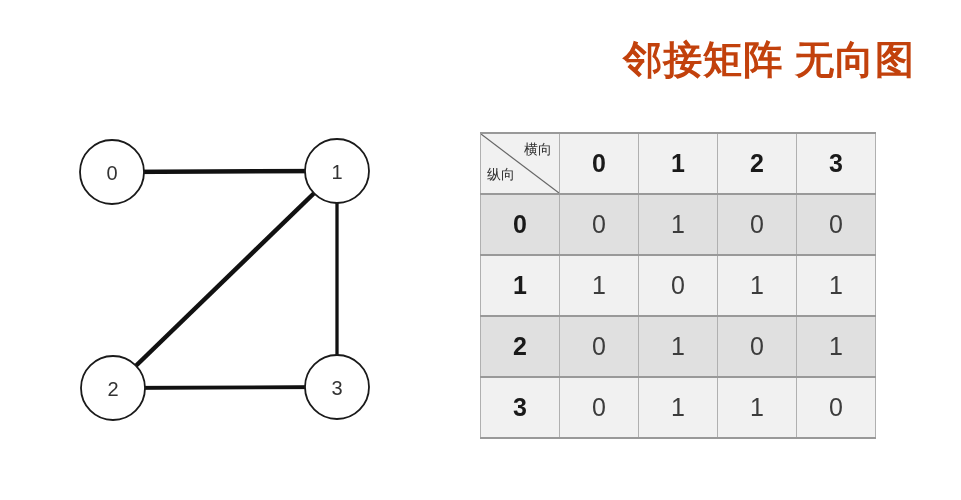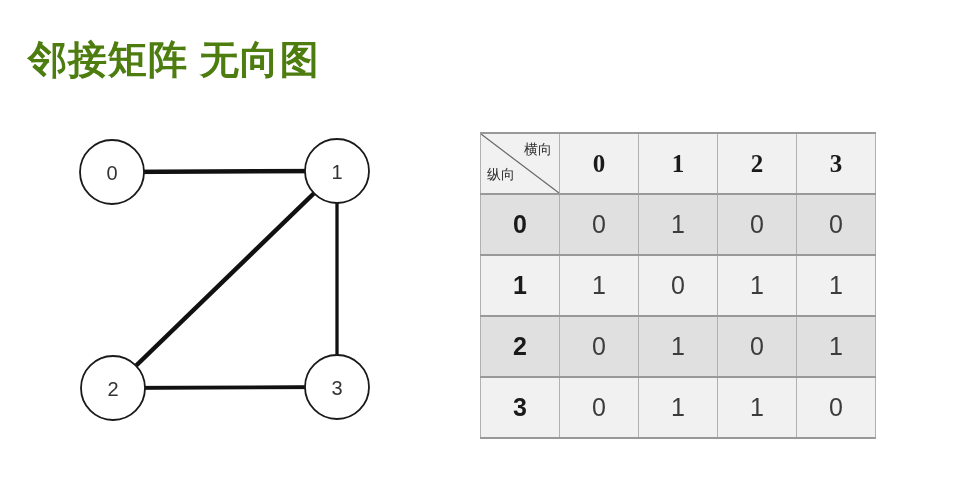--- a/index.html
+++ b/index.html
@@ -13,25 +13,25 @@
     overflow: hidden;
   }
 
   
   .title {
     position: absolute;
     top: 33px;
     left: 0;
     width: 915px;
     margin: 0;
-    text-align: left;
+    text-align: right;
     font-size: 39px;
     font-weight: 700;
     letter-spacing: 1px;
-    color: #4d7c0f;
+    color: #c2410c;
     padding-left: 28px;
   }
 
   
   .graph {
     position: absolute;
     left: 0;
     top: 0;
   }
 
@@ -51,21 +51,21 @@
     vertical-align: middle;
     border-left: 1px solid #b0b0b0;
     border-right: 1px solid #b0b0b0;
     border-top: 2px solid #999999;
     border-bottom: 2px solid #999999;
     font-size: 25px;
     font-weight: 400;
     color: #3c3c3c;
     background: #f1f1f1;
   }
-  .matrix thead th { font-weight: 700; color: #1a1a1a; font-family: Liberation Serif, serif; }
+  .matrix thead th { font-weight: 700; color: #1a1a1a; }
   .matrix td.row-header { font-weight: 700; color: #1a1a1a; }
   tr.row-dark td { background: #e0e0e0; }
   tr.row-light td { background: #f1f1f1; }
 
   
   th.corner { position: relative; }
   .corner-inner { position: relative; width: 100%; height: 100%; }
   .corner-diag {
     position: absolute;
     left: 0; top: 0;

